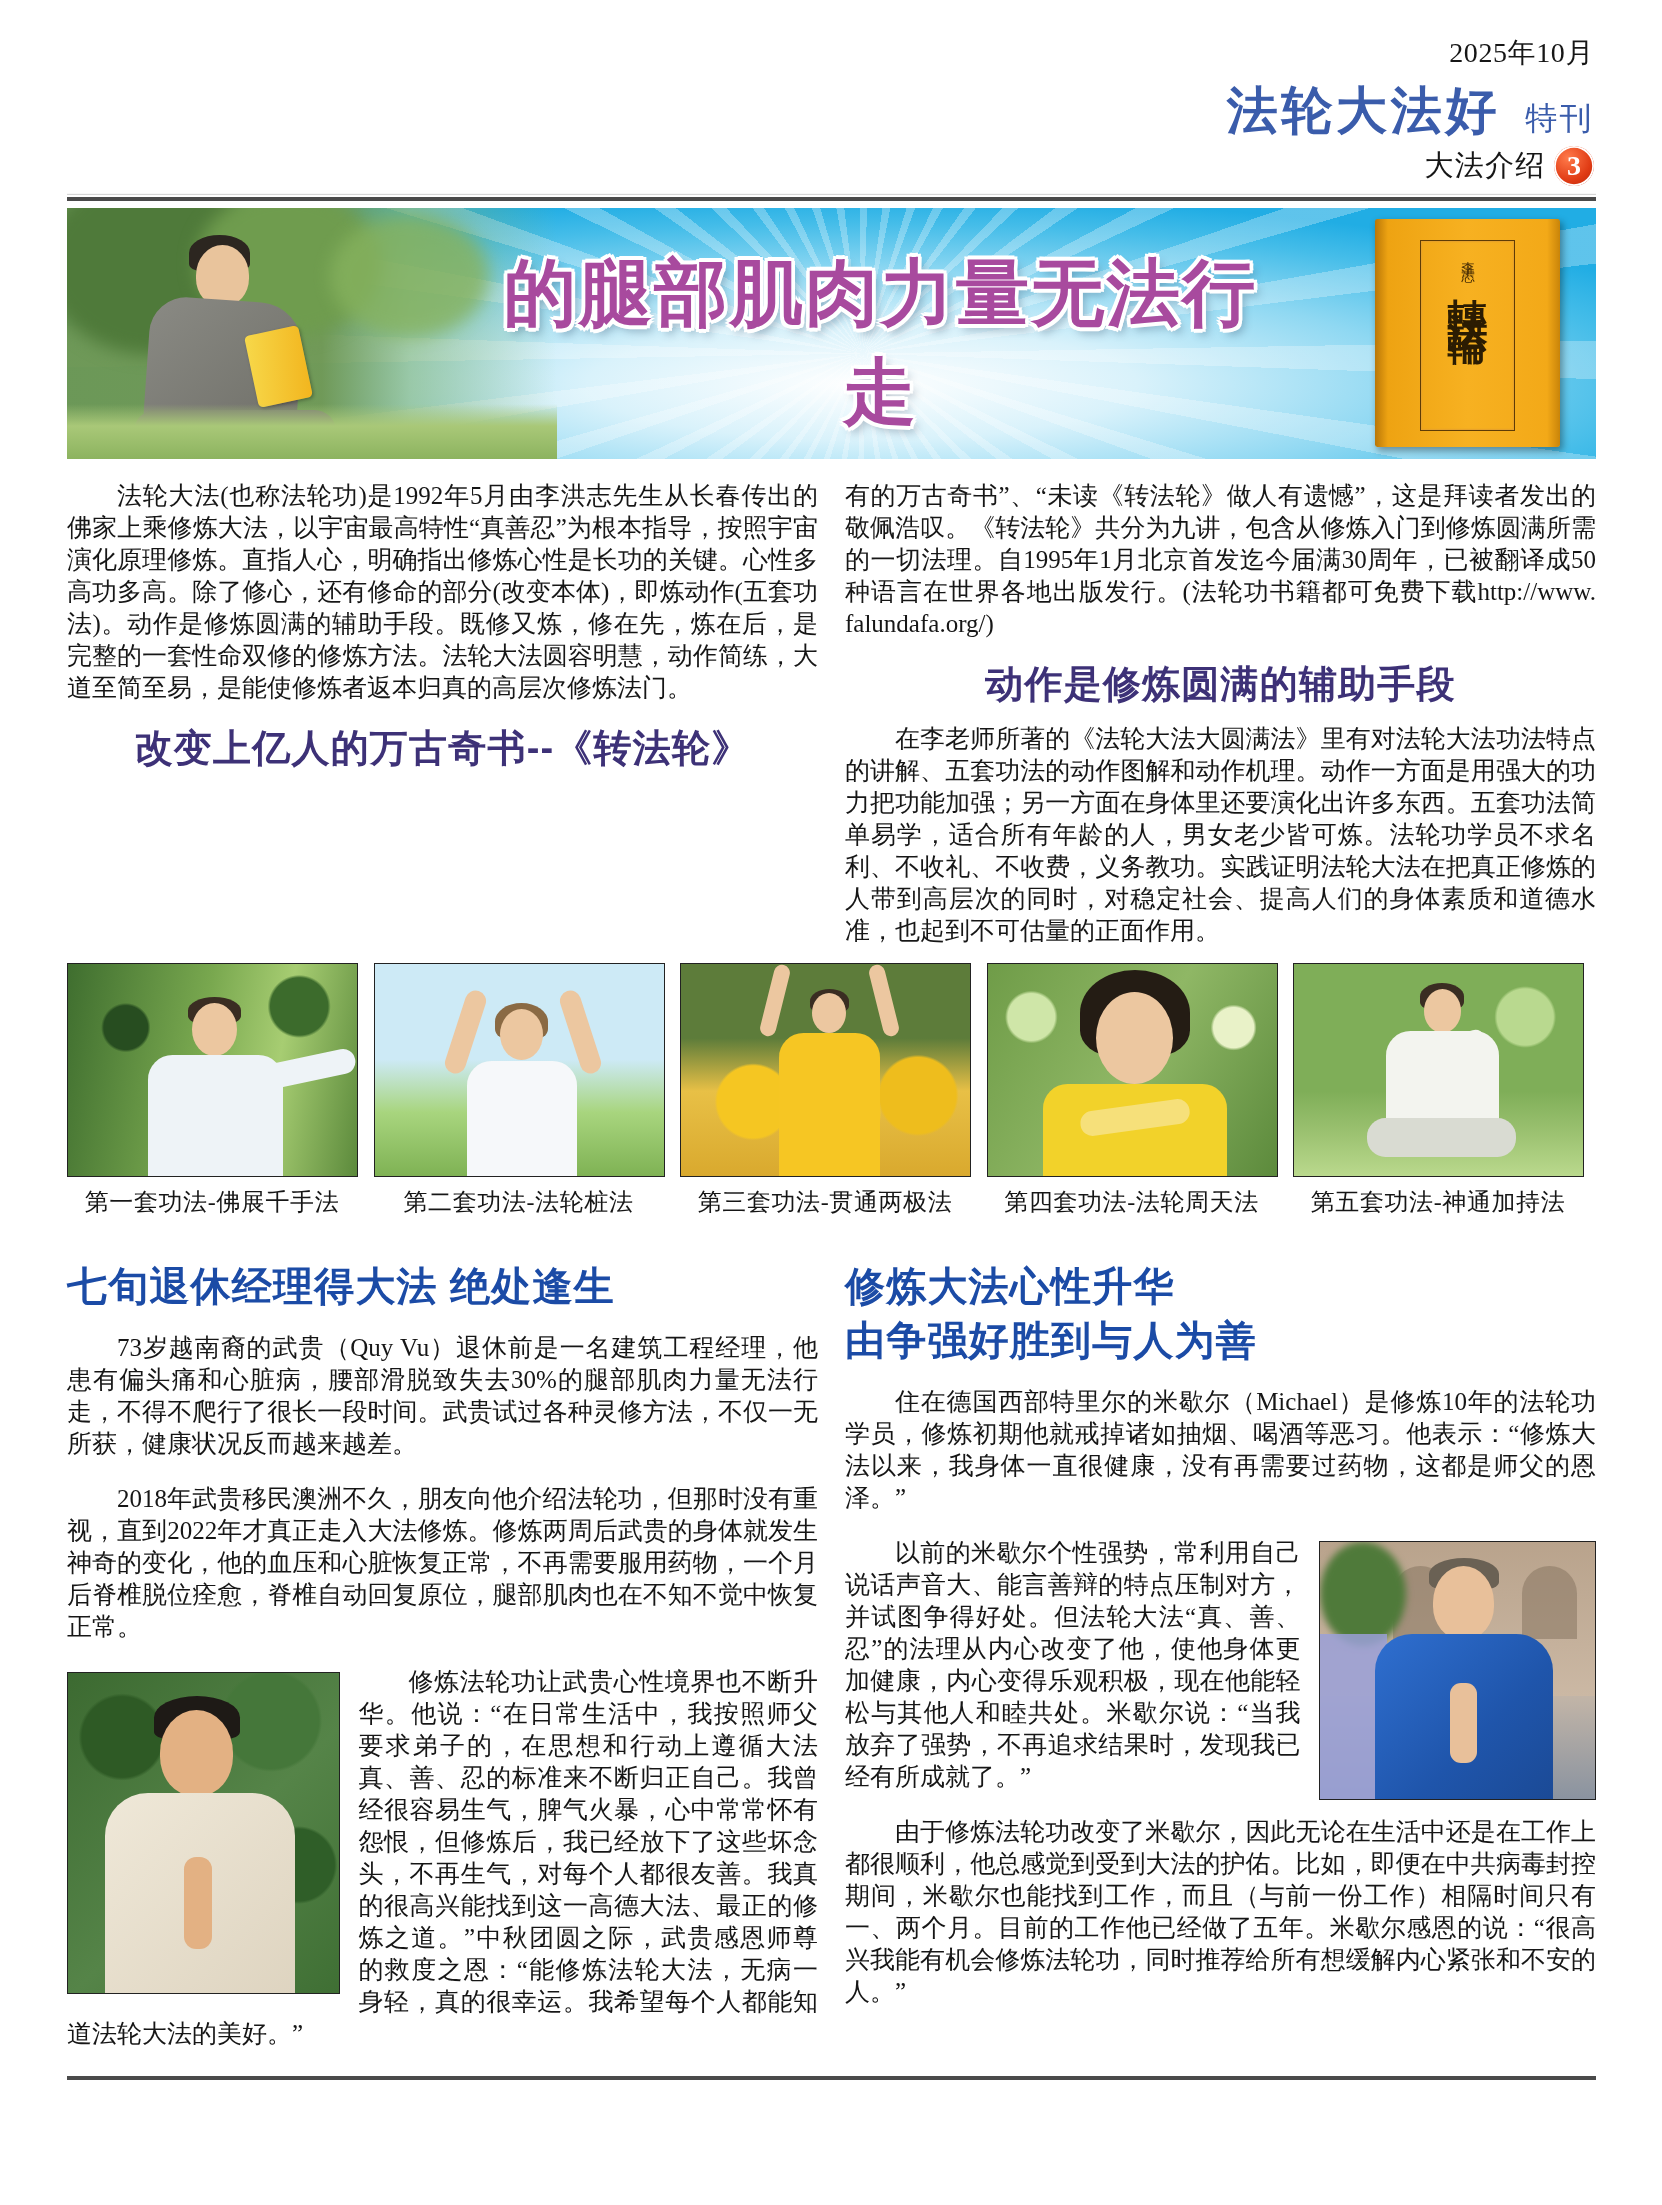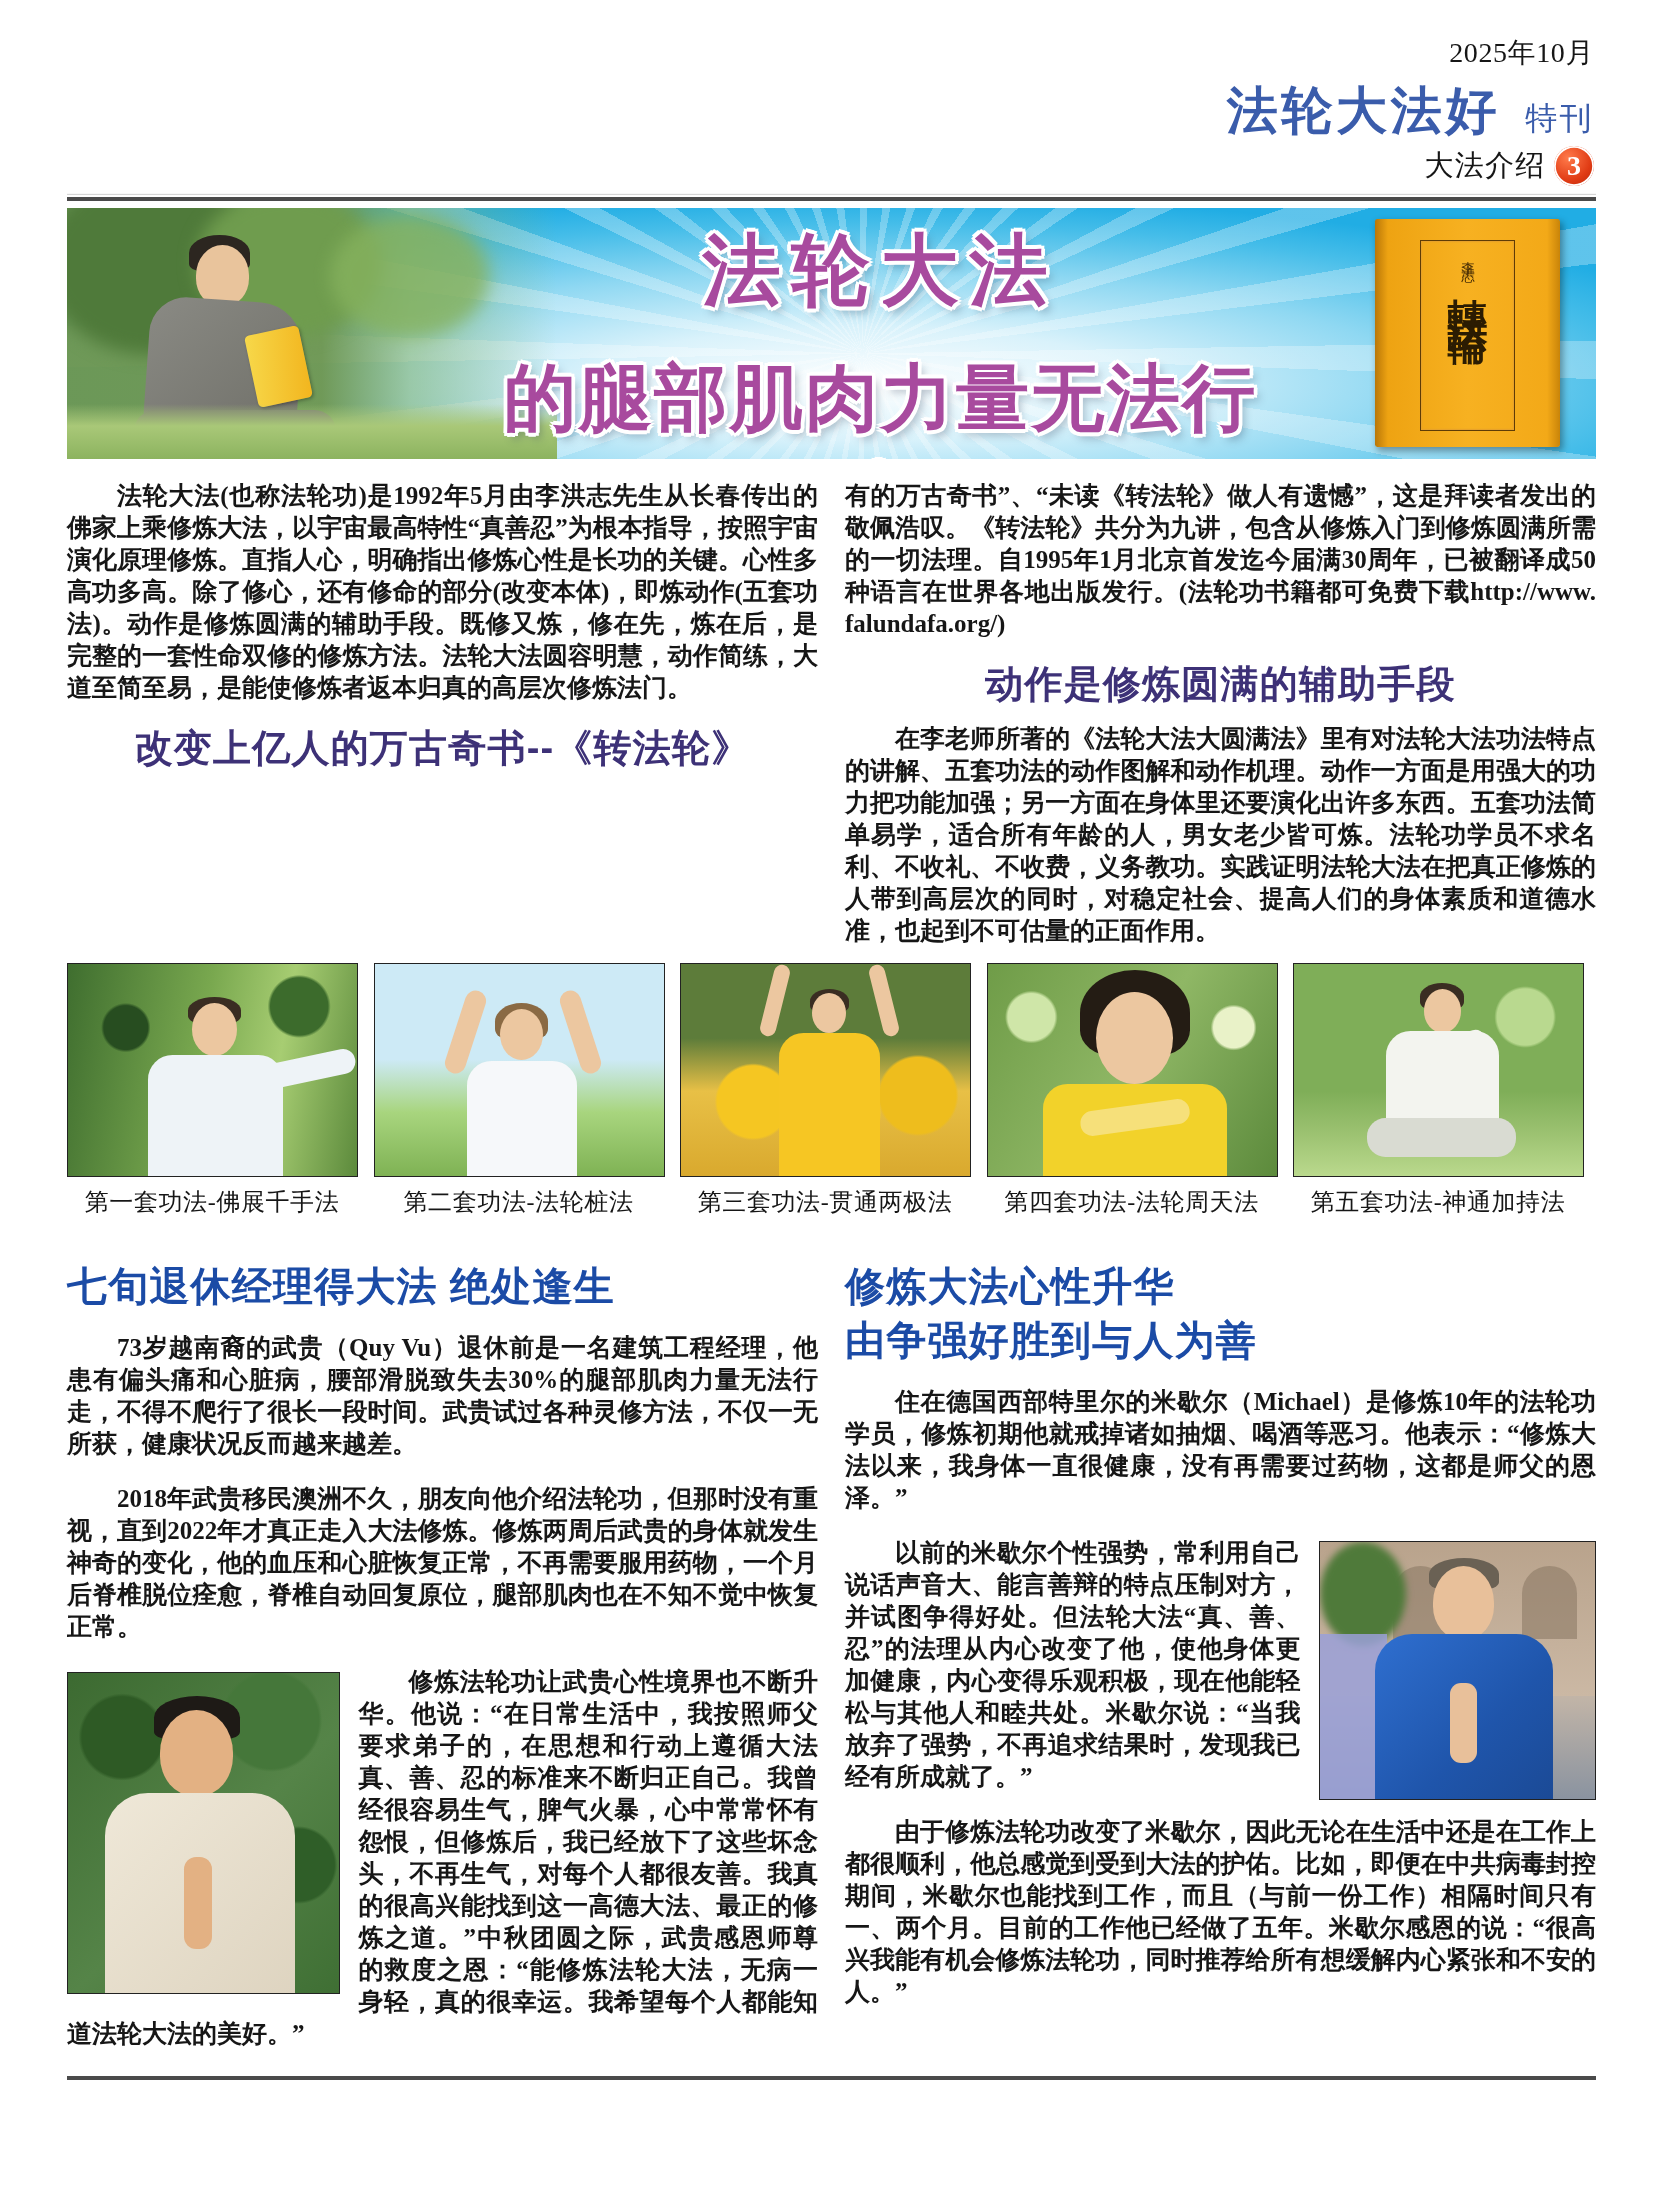--- a/index.html
+++ b/index.html
@@ -60,21 +60,21 @@
         box-shadow:0 0 0 1.2px #e8a22a inset;display:flex;flex-direction:column;align-items:center;}
   .book-author{writing-mode:vertical-rl;text-orientation:upright;font-size:13.5px;color:#4a2f05;
         letter-spacing:3.7px;margin-top:8.6px;}
   .book-title{writing-mode:vertical-rl;text-orientation:upright;font-size:40px;font-weight:bold;
         color:#2b1c02;letter-spacing:13.5px;margin-top:6.1px;}
 
   
   .cols{display:flex;gap:27px;margin:21px 67px 0 67px;}
   .col{width:754px;}
   p.body{font-size:25px;line-height:32px;text-align:justify;margin:0;
-         font-family:"Liberation Serif","DejaVu Serif",serif;font-weight:bold;}
+         font-family:"Liberation Serif","DejaVu Serif",serif;}
   p.body.indent{text-indent:2em;}
   p.body + p.body{margin-top:23px;}
   h2.h-purple{font-size:38px;color:#3d3177;text-align:center;margin:18.4px 0 13.5px 0;
          font-weight:bold;letter-spacing:1.2px;font-family:Liberation Sans, sans-serif;}
   h2.h-blue{font-size:40px;color:#1b4ba6;text-align:left;margin:17px 0 18.4px 0;
          font-weight:bold;letter-spacing:1.2px;line-height:1.35;
          font-family:"Liberation Sans","DejaVu Sans",sans-serif;}
 
   
   .strip{display:flex;gap:16.5px;margin:16px 67px 0 67px;}
@@ -154,21 +154,20 @@
       <div class="tree-blob tb2"></div>
       <div class="tree-blob tb3"></div>
       <div class="reader-hair"></div>
       <div class="reader-head"></div>
       <div class="reader-body"></div>
       <div class="reader-legs"></div>
       <div class="reader-book"></div>
       <div class="grass"></div>
     </div>
     <div class="banner-title">
-      <div class="l1">法轮大法</div>
       <div class="l2">的腿部肌肉力量无法行走</div>
     </div>
     <div class="book">
       <div class="book-frame">
         <div class="book-author">李洪志</div>
         <div class="book-title">轉法輪</div>
       </div>
     </div>
   </section>
 

